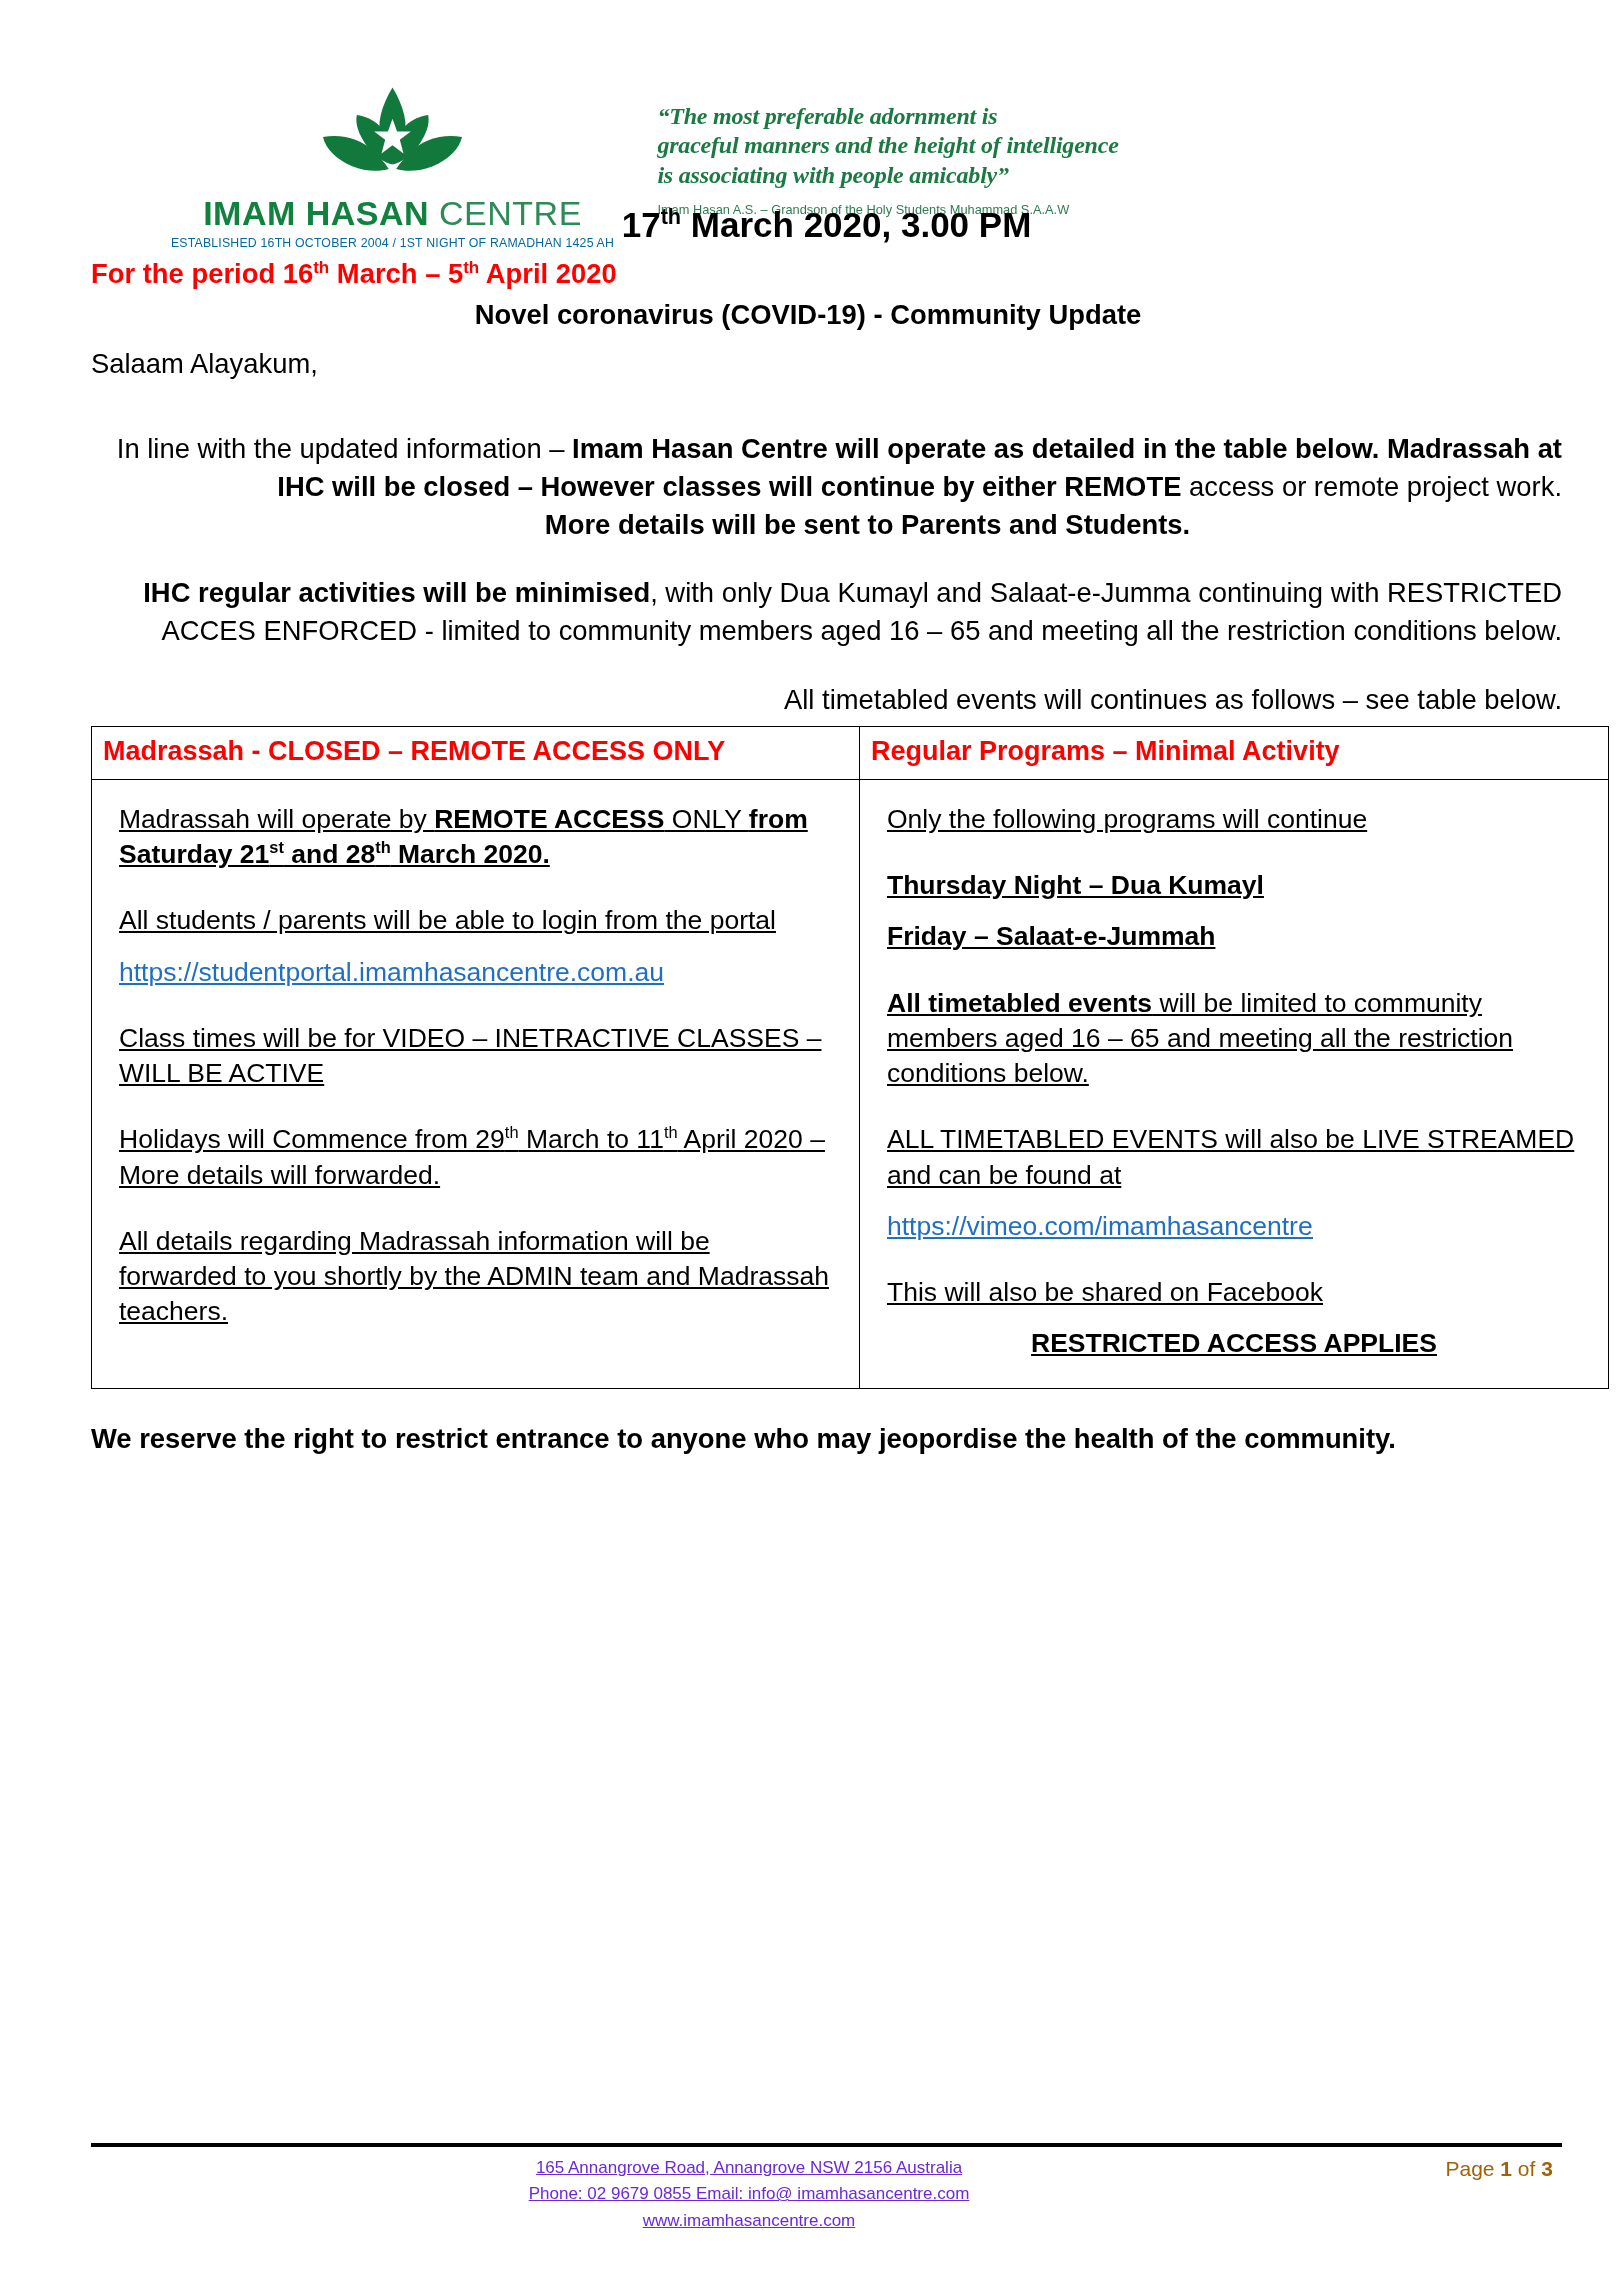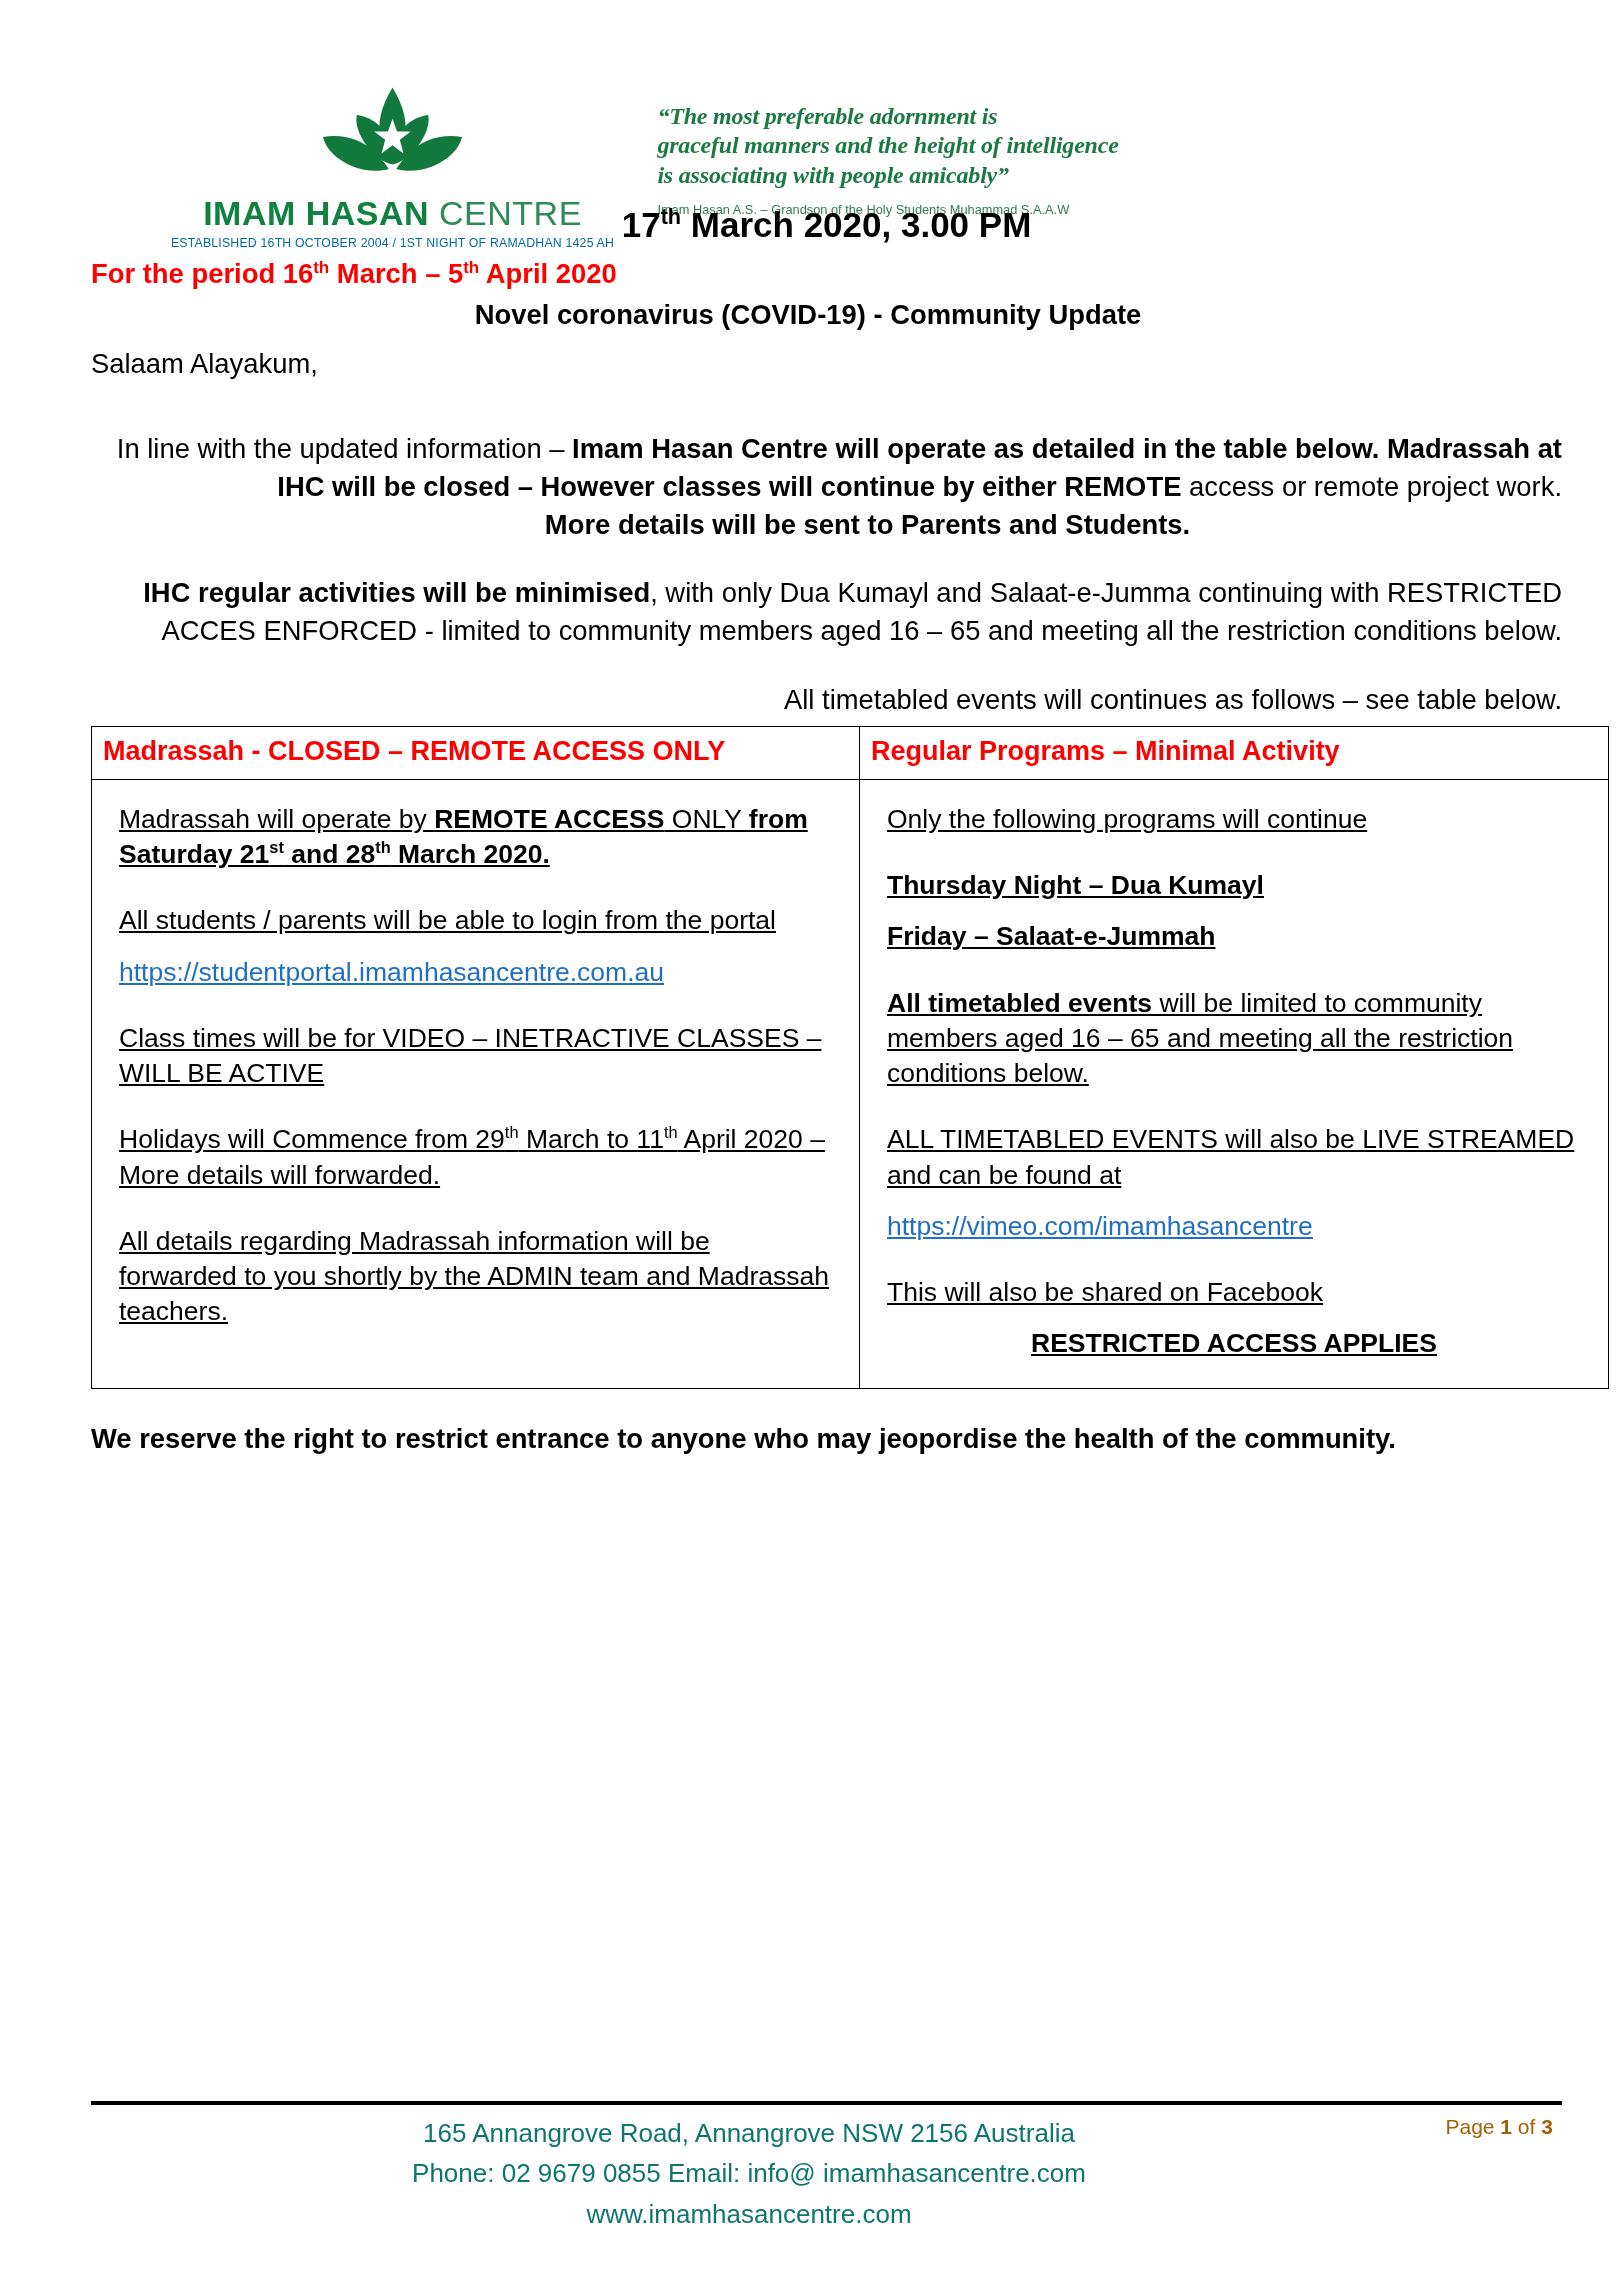--- a/index.html
+++ b/index.html
@@ -168,24 +168,25 @@
     right:55px;
     bottom:53px;
   }
   .footer-rule{
     border-top:4.6px solid #000000;
     margin-bottom:8.2px;
   }
   .footer-inner{position:relative;}
   .footer-lines{
     text-align:center;
-    color:#0f766e;
-    font-size:26px;
+    color:#6d28d9;
+    font-size:17px;
     line-height:1.55;
     padding-right:155px;
+    text-decoration:underline;
   }
   .footer-page{
     position:absolute;
     right:9.1px;
     top:1.8px;
     color:#a16207;
     font-size:21px;
   }
   .footer-page b{font-weight:bold;}
 </style>

